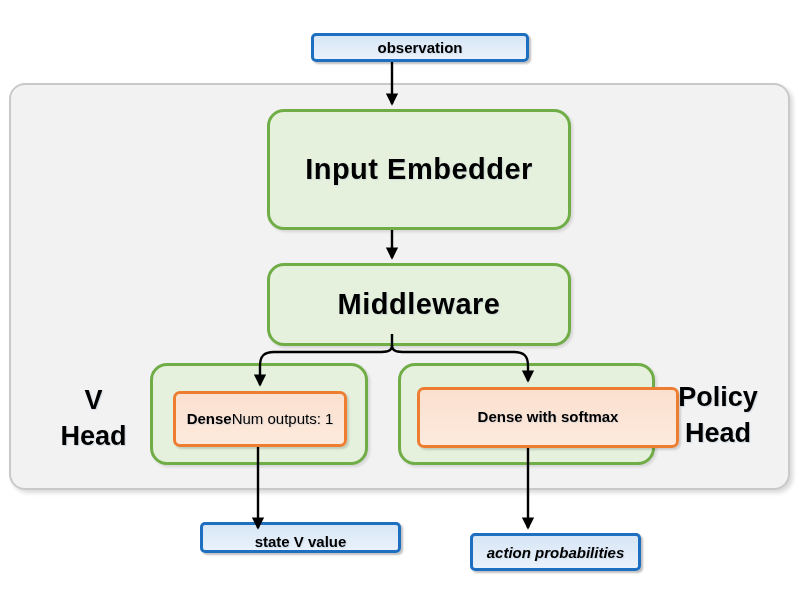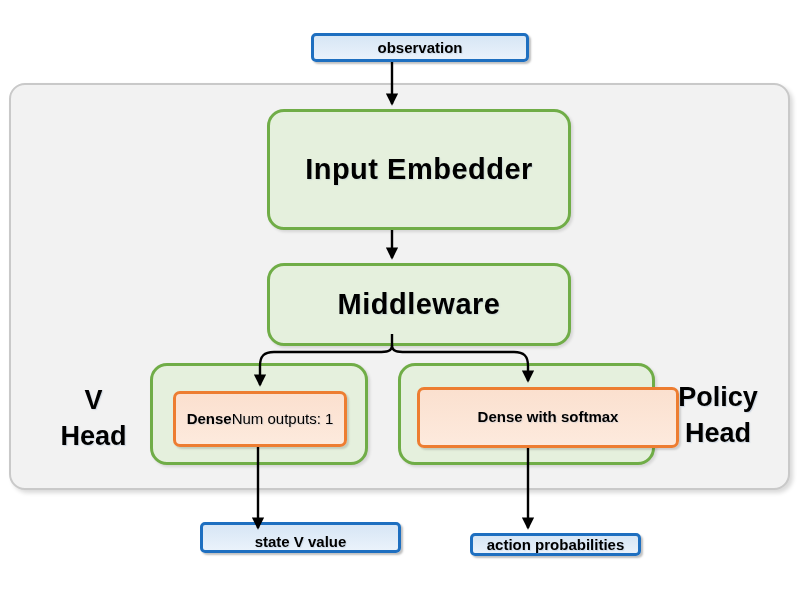--- a/index.html
+++ b/index.html
@@ -18,21 +18,21 @@
   .node{display:flex;align-items:center;justify-content:center;text-align:center;margin-left:27px;}
   .blue-node{
     border:3px solid var(--blue-border,#1e6fc0);
     border-radius:5px;
     background:linear-gradient(to bottom,#d7e6f5,#eaf2fb);
     font-weight:bold;font-size:15px;
     box-shadow:2px 2px 2px rgba(0,0,0,0.25);
   }
   #obs{left:284px;top:33px;width:218px;height:29px;}
   #state-v{left:173px;top:522px;width:201px;height:31px;align-items:flex-end;}
-  #action-prob{left:443px;top:533px;width:171px;height:23px;}
+  #action-prob{left:443px;top:533px;width:171px;height:38px;font-style:italic;}
   .green-node{
     border:3.5px solid var(--green-border,#70ad47);
     border-radius:17px;
     background:var(--green-fill,#e5f0dd);
     box-shadow:2px 2px 3px rgba(0,0,0,0.12);
   }
   .big-label{font-weight:bold;font-size:29px;letter-spacing:0.5px;}
   #input-embedder{left:240px;top:109px;width:304px;height:121px;}
   #middleware{left:240px;top:263px;width:304px;height:83px;}
   #v-green{left:150px;top:363px;width:218px;height:102px;}

